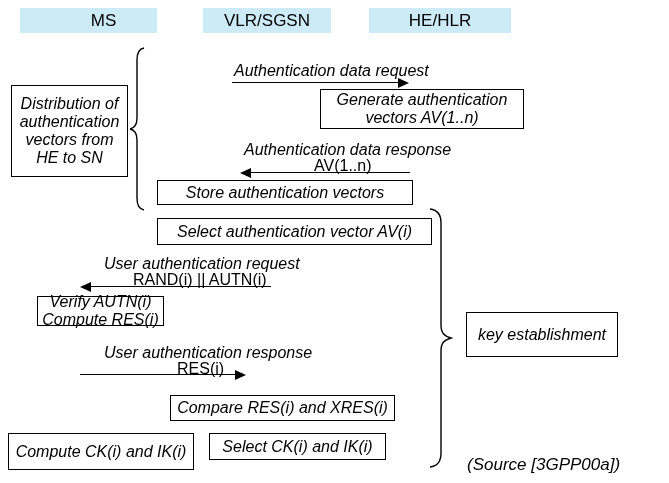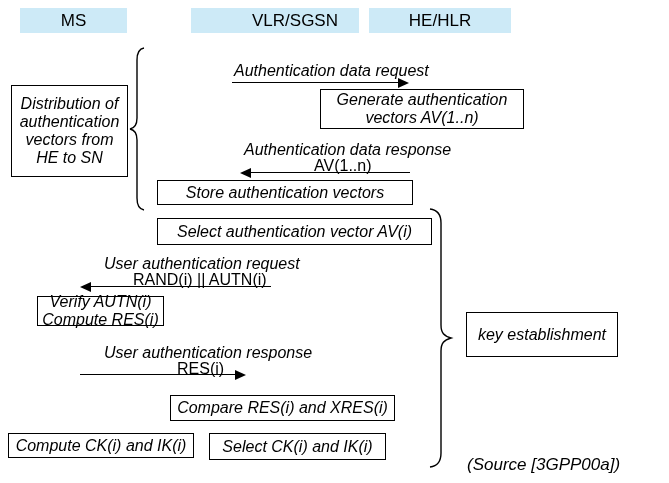--- a/index.html
+++ b/index.html
@@ -74,22 +74,22 @@
     font-size: 17px;
     white-space: nowrap;
     font-style: italic;
   }
 </style>
 </head>
 <body>
 
 <div id="canvas">
 
-  <div class="banner" style="left:20px; top:8px; width:107px;">MS</div>
-  <div class="banner" style="left:191px; top:8px; width:128px;padding-left:40px;">VLR/SGSN</div>
+  <div class="banner" style="left:20px; top:8px; width:107px;padding-left:30px;">MS</div>
+  <div class="banner" style="left:203px; top:8px; width:128px;">VLR/SGSN</div>
   <div class="banner" style="left:369px; top:8px; width:142px;">HE/HLR</div>
 
   <div class="brace" style="left:128px; top:46px; width:22px; height:166px;">
     <svg width="22" height="166" viewBox="0 0 22 166" xmlns="http://www.w3.org/2000/svg">
       <path d="M16,2 C10,3 9,8 9,14 L9,72 C9,79 7,82 2,83 C7,84 9,87 9,94 L9,152 C9,158 10,163 16,164" fill="none" stroke="#000" stroke-width="1.4"></path>
     </svg>
   </div>
 
   <div class="box" style="left:11px; top:85px; width:117px; height:92px;">
     <span class="ln">Distribution of</span>
@@ -142,21 +142,21 @@
 
   <div class="lbl it" style="left:104px; top:344px;">User authentication response</div>
   <div class="lbl" style="left:177px; top:360px;">RES(i)</div>
   <div class="arrow-line" style="left:80px; top:374px; width:157px;"></div>
   <div class="arrow-head right" style="left:235px; top:370px;"></div>
 
   <div class="box" style="left:170px; top:395px; width:225px; height:26px;">
     <span class="ln">Compare RES(i) and XRES(i)</span>
   </div>
 
-  <div class="box" style="left:8px; top:433px; width:186px; height:25px;">
+  <div class="box" style="left:8px; top:433px; width:186px; height:37px;">
     <span class="ln">Compute CK(i) and IK(i)</span>
   </div>
 
   <div class="box" style="left:209px; top:433px; width:177px; height:27px;">
     <span class="ln">Select CK(i) and IK(i)</span>
   </div>
 
   <div class="source" style="left:467px; top:455px;">(Source [3GPP00a])</div>
 
 </div>

